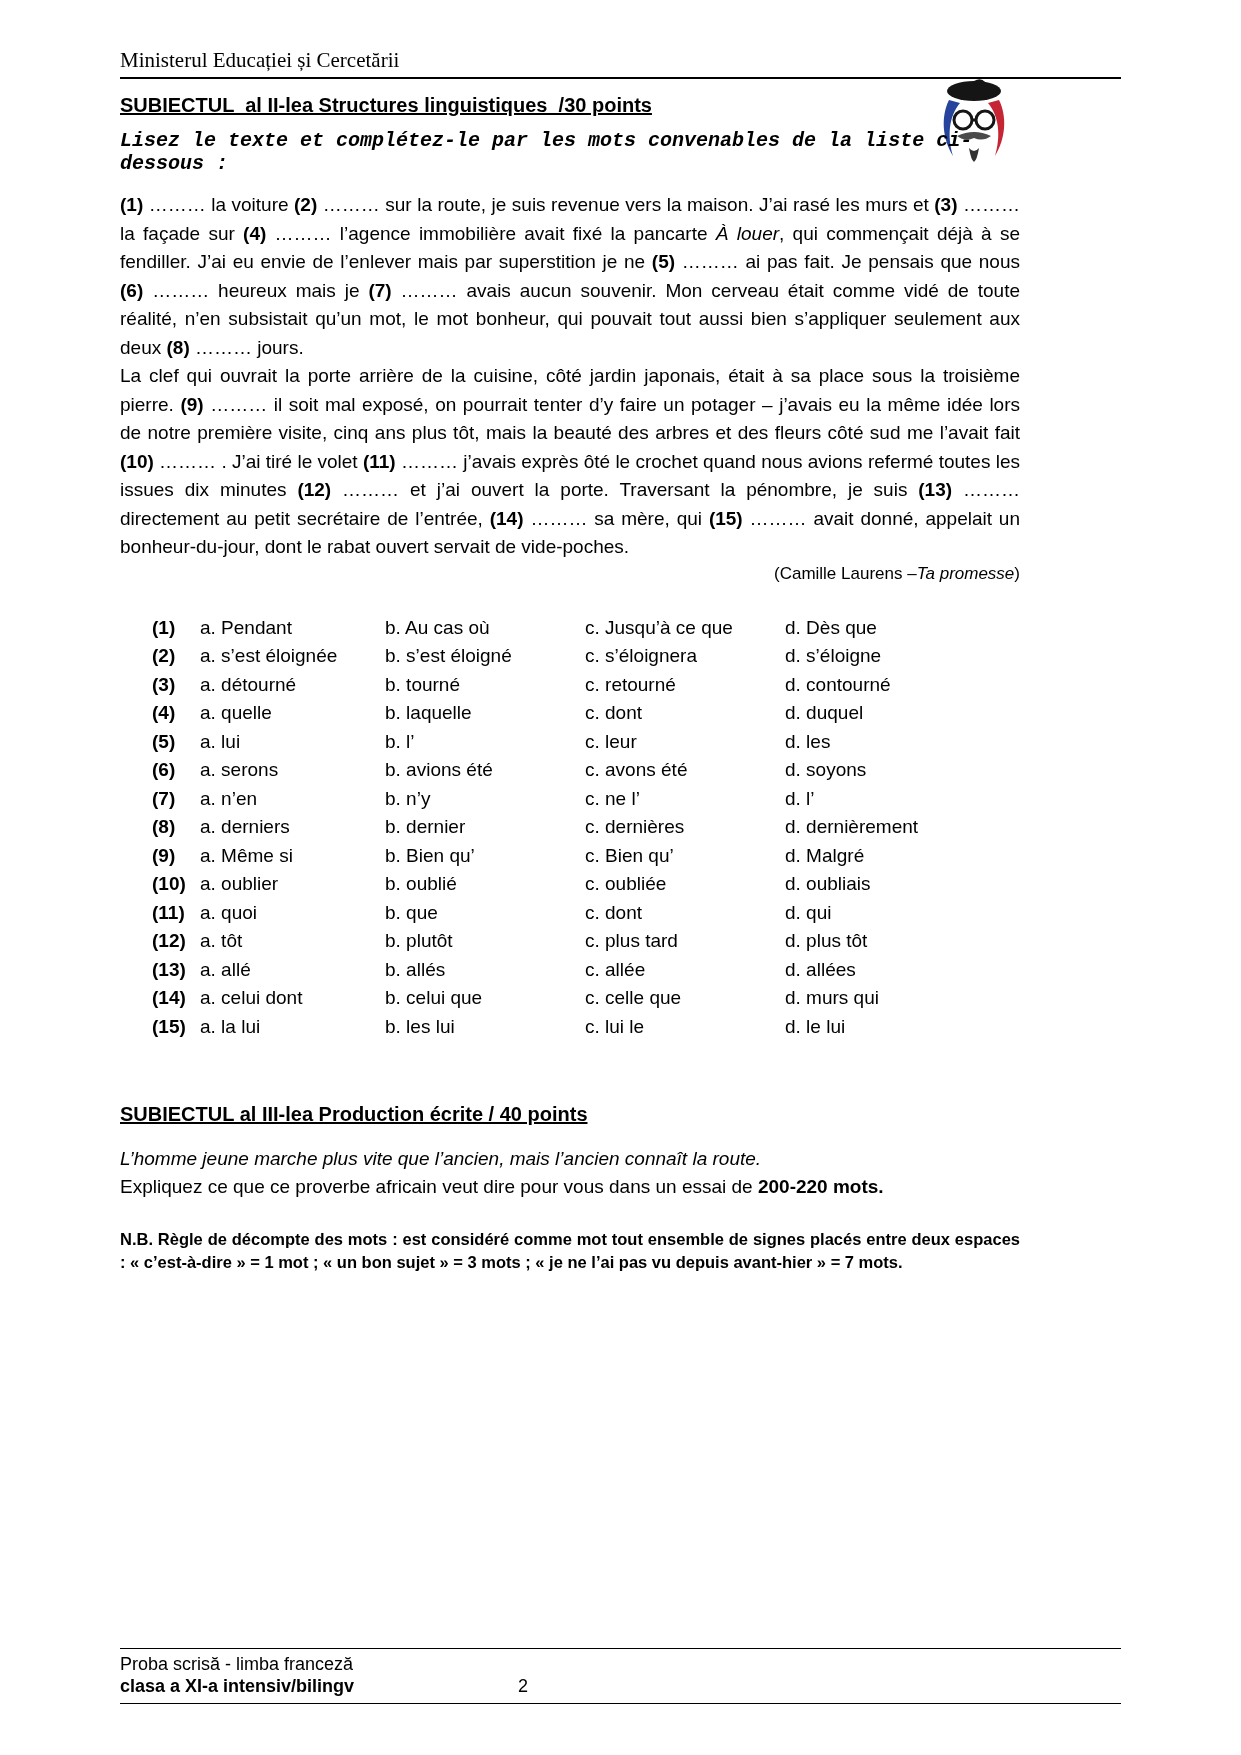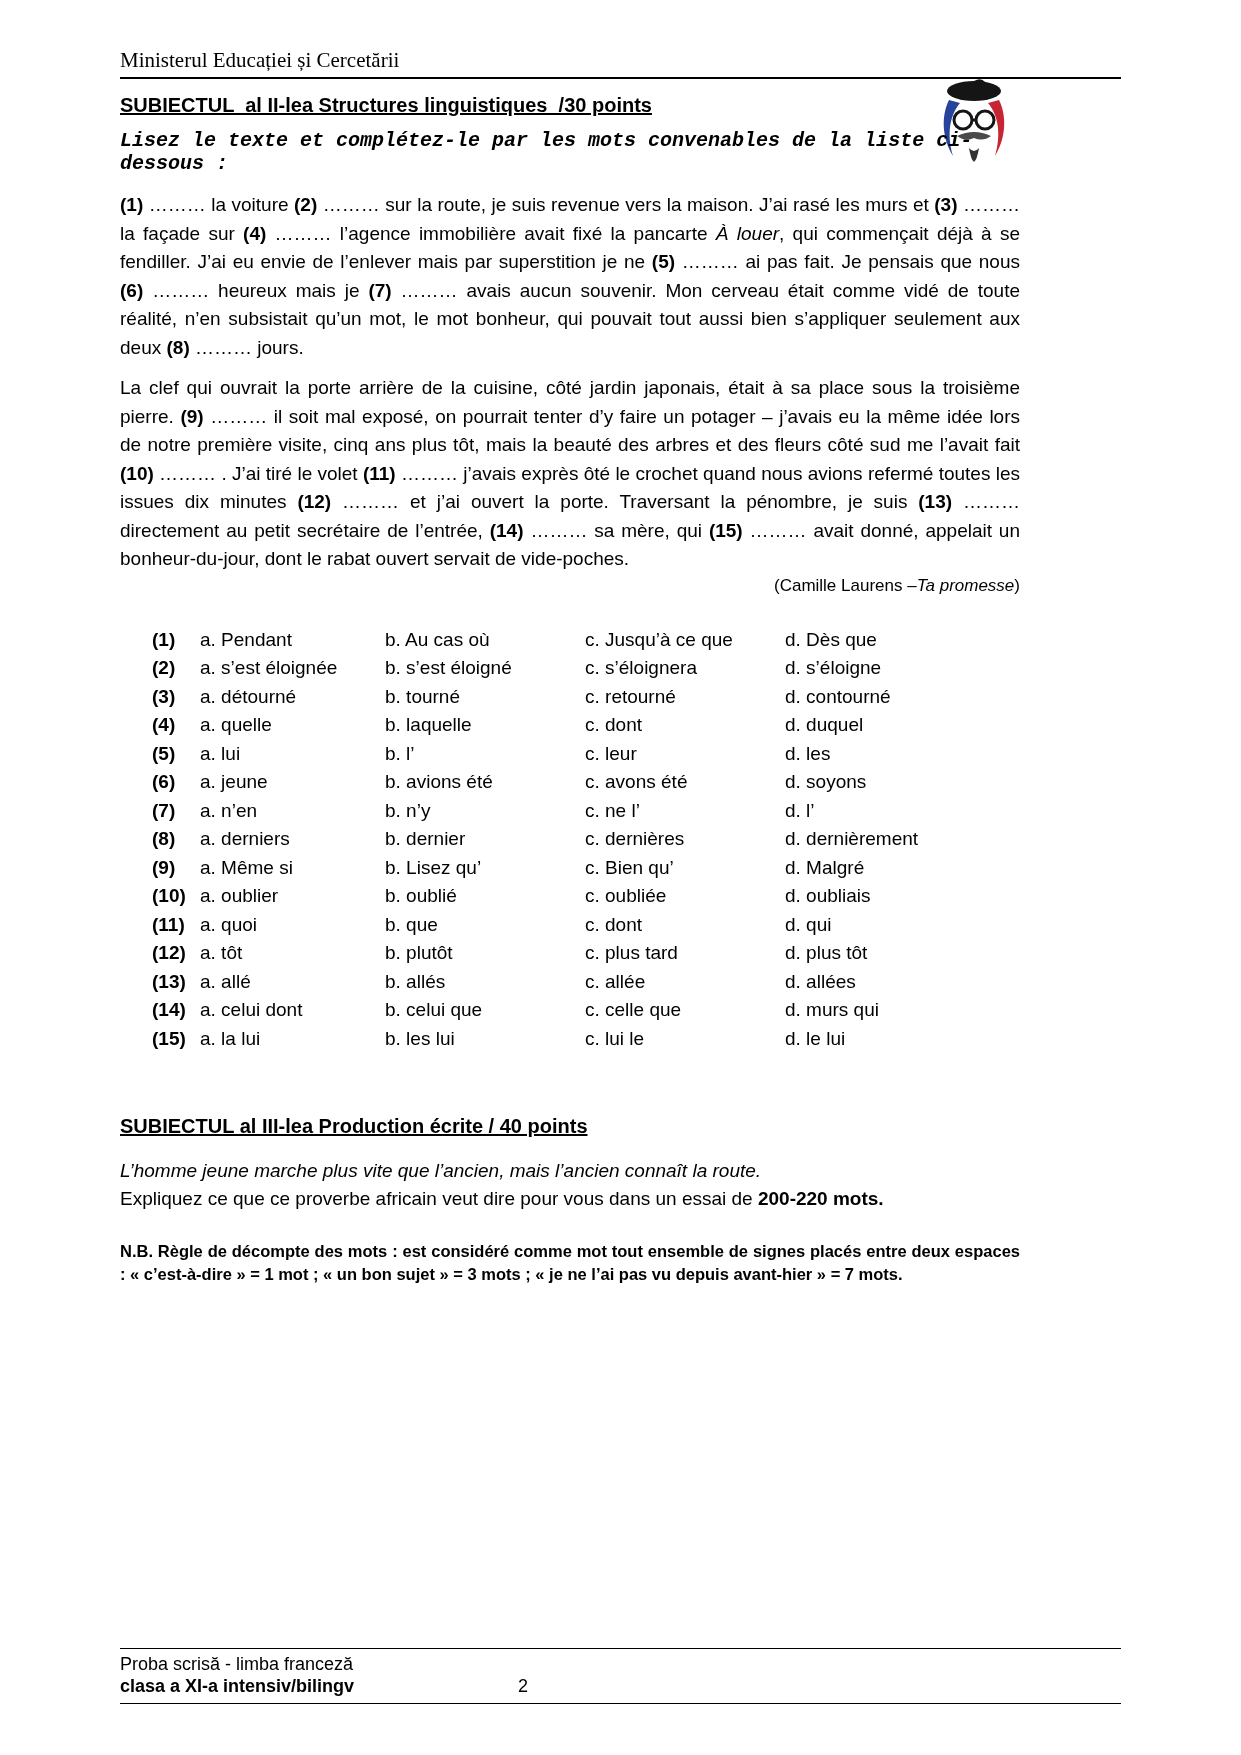--- a/index.html
+++ b/index.html
@@ -13,21 +13,21 @@
 
   .logo { position:absolute; left:933px; top:76px; width:80px; height:95px; }
 
   .content { position:absolute; left:120px; top:72px; width:900px; }
 
   .s2-title { margin-top:22px; font-size:20px; font-weight:bold; white-space:pre-wrap; }
   .underline { text-decoration:underline; }
   .instruction { margin-top:12px; font-size:20px; font-weight:bold; font-style:italic;font-family:Liberation Mono, monospace; }
 
   .body-text { margin-top:16px; font-size:19px; line-height:28.5px; text-align:justify; }
-  .body-text + .body-text { margin-top:12px; }
+  .body-text + .body-text { margin-top:0; }
 
   .attribution { margin-top:2px; font-size:17px; text-align:right; }
 
   .options { margin-top:30px; margin-left:32px; }
   .opt-row { display:grid; grid-template-columns:48px 185px 200px 200px auto;
              font-size:19px; line-height:28.5px; }
   .opt-num { font-weight:bold; }
 
   .s3-title { margin-top:62px; font-size:20px; font-weight:bold; white-space:pre-wrap; }
   .proverb { margin-top:20px; font-size:19px; font-style:italic; line-height:26px; }
@@ -112,21 +112,21 @@
         <div class="opt-row">
           <span class="opt-num">(5)</span>
           <span class="opt-cell">a. lui</span>
           <span class="opt-cell">b. l’</span>
           <span class="opt-cell">c. leur</span>
           <span class="opt-cell">d. les</span>
         </div>
 
         <div class="opt-row">
           <span class="opt-num">(6)</span>
-          <span class="opt-cell">a. jeune</span>
+          <span class="opt-cell">a. serons</span>
           <span class="opt-cell">b. avions été</span>
           <span class="opt-cell">c. avons été</span>
           <span class="opt-cell">d. soyons</span>
         </div>
 
         <div class="opt-row">
           <span class="opt-num">(7)</span>
           <span class="opt-cell">a. n’en</span>
           <span class="opt-cell">b. n’y</span>
           <span class="opt-cell">c. ne l’</span>
@@ -137,21 +137,21 @@
           <span class="opt-num">(8)</span>
           <span class="opt-cell">a. derniers</span>
           <span class="opt-cell">b. dernier</span>
           <span class="opt-cell">c. dernières</span>
           <span class="opt-cell">d. dernièrement</span>
         </div>
 
         <div class="opt-row">
           <span class="opt-num">(9)</span>
           <span class="opt-cell">a. Même si</span>
-          <span class="opt-cell">b. Lisez qu’</span>
+          <span class="opt-cell">b. Bien qu’</span>
           <span class="opt-cell">c. Bien qu’</span>
           <span class="opt-cell">d. Malgré</span>
         </div>
 
         <div class="opt-row">
           <span class="opt-num">(10)</span>
           <span class="opt-cell">a. oublier</span>
           <span class="opt-cell">b. oublié</span>
           <span class="opt-cell">c. oubliée</span>
           <span class="opt-cell">d. oubliais</span>

